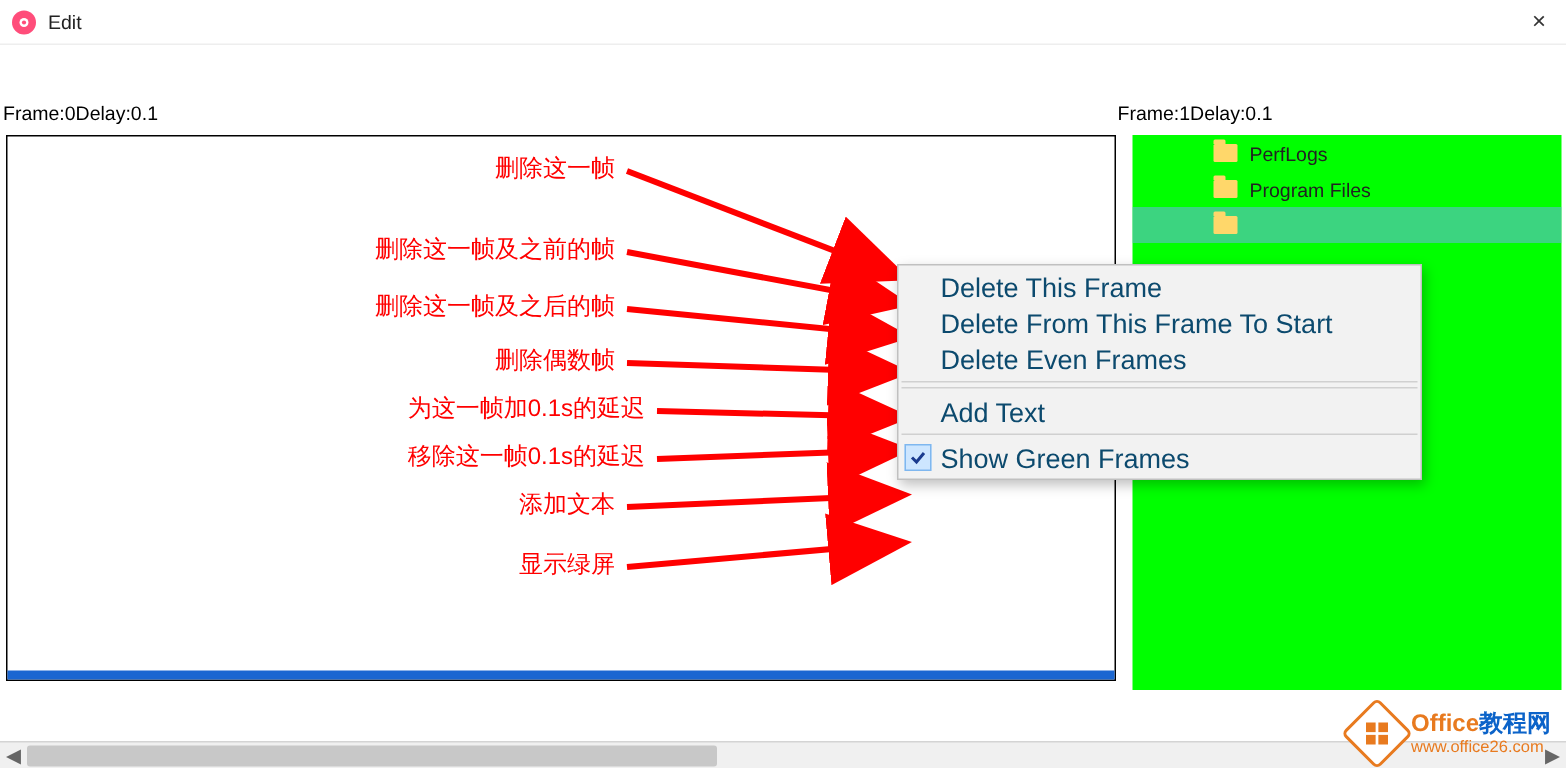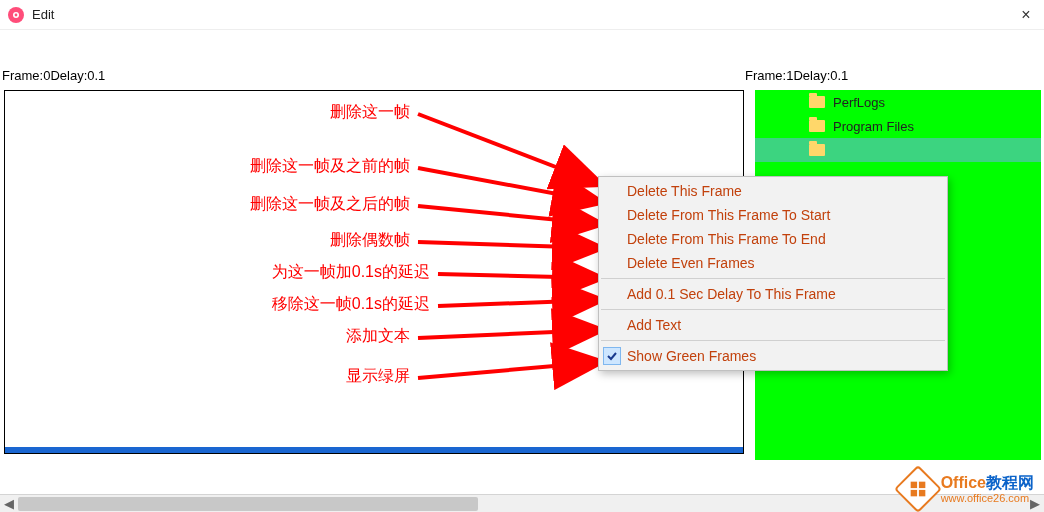--- a/index.html
+++ b/index.html
@@ -102,24 +102,24 @@
     position: absolute;
     left: 598px; top: 176px;
     width: 350px;
     background: #f2f2f2;
     border: 1px solid #c0c0c0;
     box-shadow: 2px 3px 8px rgba(0,0,0,0.25);
     padding: 2px 0;
   }
   .ctxitem {
     height: 24px;
-    display: flex; align-items: center;
+    display: flex; align-items: flex-end;
     padding-left: 28px;
-    font-size: 14px;
-    color: #c2410c;
+    font-size: 18px;
+    color: #0c4a6e;
     cursor: pointer;
     position: relative;
   }
   .ctxsep {
     height: 1px;
     background: #d0d0d0;
     margin: 3px 2px;
   }
   .ctxcheck {
     position: absolute;
@@ -242,29 +242,23 @@
 </svg>
 
 <div class="ctxmenu">
   <div class="ctxitem">
     <span>Delete This Frame</span>
   </div>
   <div class="ctxitem">
     <span>Delete From This Frame To Start</span>
   </div>
   <div class="ctxitem">
-    <span>Delete From This Frame To End</span>
-  </div>
-  <div class="ctxitem">
     <span>Delete Even Frames</span>
   </div>
   <div class="ctxsep"></div>
-  <div class="ctxitem">
-    <span>Add 0.1 Sec Delay To This Frame</span>
-  </div>
   <div class="ctxsep"></div>
   <div class="ctxitem">
     <span>Add Text</span>
   </div>
   <div class="ctxsep"></div>
   <div class="ctxitem">
     <div class="ctxcheck">
       <svg viewBox="0 0 12 12">
           <path d="M2 6 L5 9 L10 3" stroke="#1a3b8f" stroke-width="2" fill="none"></path>
         </svg>

